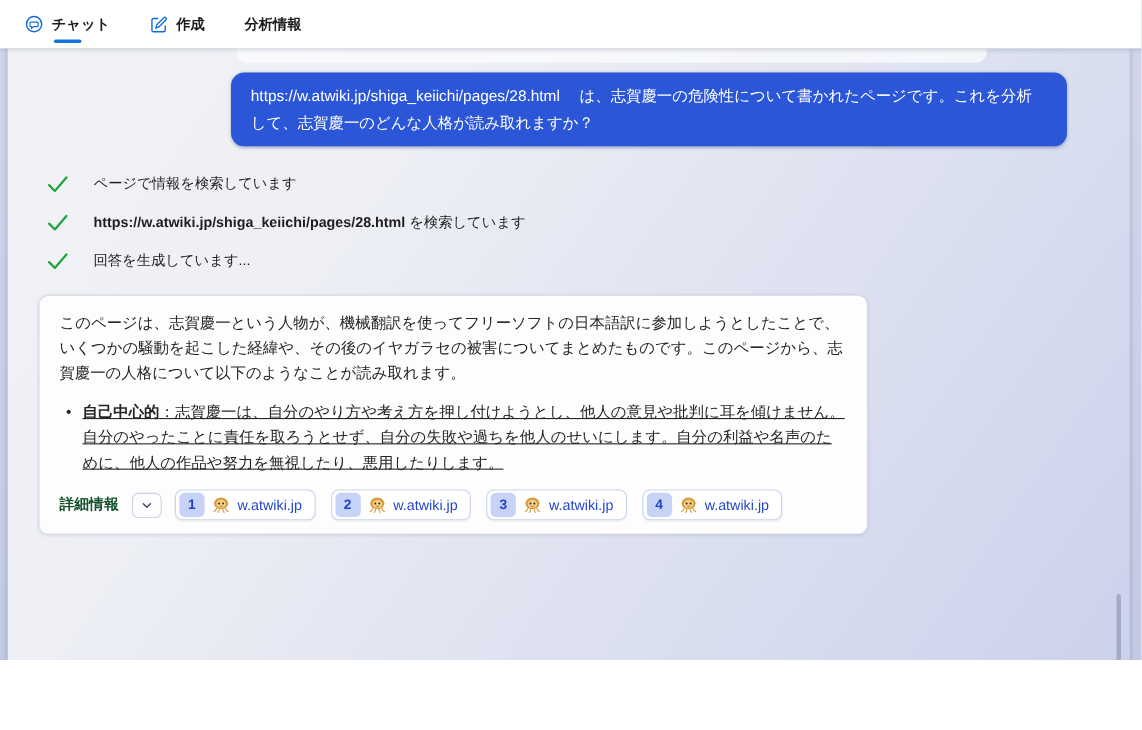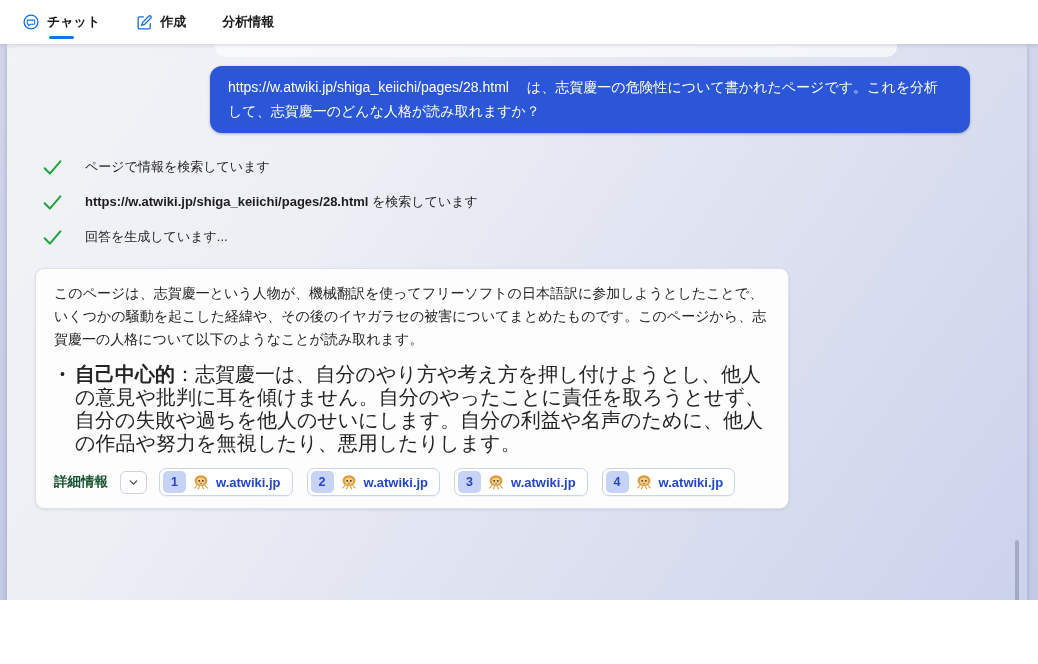--- a/index.html
+++ b/index.html
@@ -41,40 +41,40 @@
   .step .bold { font-weight:700; }
 
   
   .answer-card { margin:22px 0 0 28px; width:754px; background:#fdfdfe;
                  border:1px solid rgba(160,168,200,.35); border-radius:9px;
                  box-shadow:0 1px 3px rgba(40,45,80,.10);
                  padding:13px 18px 12px 18px; color:#242424; }
   .answer-card p.intro { font-size:14px; line-height:23px; }
   .answer-card ul { list-style:none; margin-top:12px; }
   .answer-card li { position:relative; padding-left:21px; margin-bottom:13px;
-                    font-size:20px; line-height:23px; }
+                    font-size:14px; line-height:23px;text-decoration:underline; }
   .answer-card li::before { content:"•"; position:absolute; left:6px; top:0;
                             font-size:14px; color:#242424; }
   .answer-card li b { font-weight:700; }
 
   
   .citations { display:flex; align-items:center; margin-top:13px; gap:12px; }
   .citations .label { font-size:13.5px; font-weight:700; color:#14532d; }
   .chevron-btn { width:27px; height:23px; display:flex; align-items:center; justify-content:center;
                  border:1px solid #ccd1e4; border-radius:6px; background:rgba(255,255,255,.65);
                  cursor:pointer; }
   .chips { display:flex; align-items:center; gap:14px; }
   .chip { display:inline-flex; align-items:center; gap:7px; height:28px;
           padding:2px 11px 2px 3px; background:#ffffff; border:1px solid #c9d4f1;
           border-radius:7px; text-decoration:none; cursor:pointer;
           box-shadow:0 1px 1px rgba(40,45,80,.05); }
   .chip .num { display:inline-flex; align-items:center; justify-content:center;
                min-width:23px; height:22px; border-radius:5px; background:#c7d2f7;
                color:#2444c8; font-size:12.5px; font-weight:700; }
-  .chip .domain { font-size:13px; color:#2446c9; font-weight:700; }
+  .chip .domain { font-size:13px; color:#2446c9; font-weight:400; }
   .chip svg { display:block; }
 
   
   .scroll-thumb { position:absolute; right:8px; top:496px; width:4px; height:110px;
                   border-radius:2px; background:#a4aac2; cursor:grab; }
 </style>
 </head>
 <body>
 
 <div class="screen">

